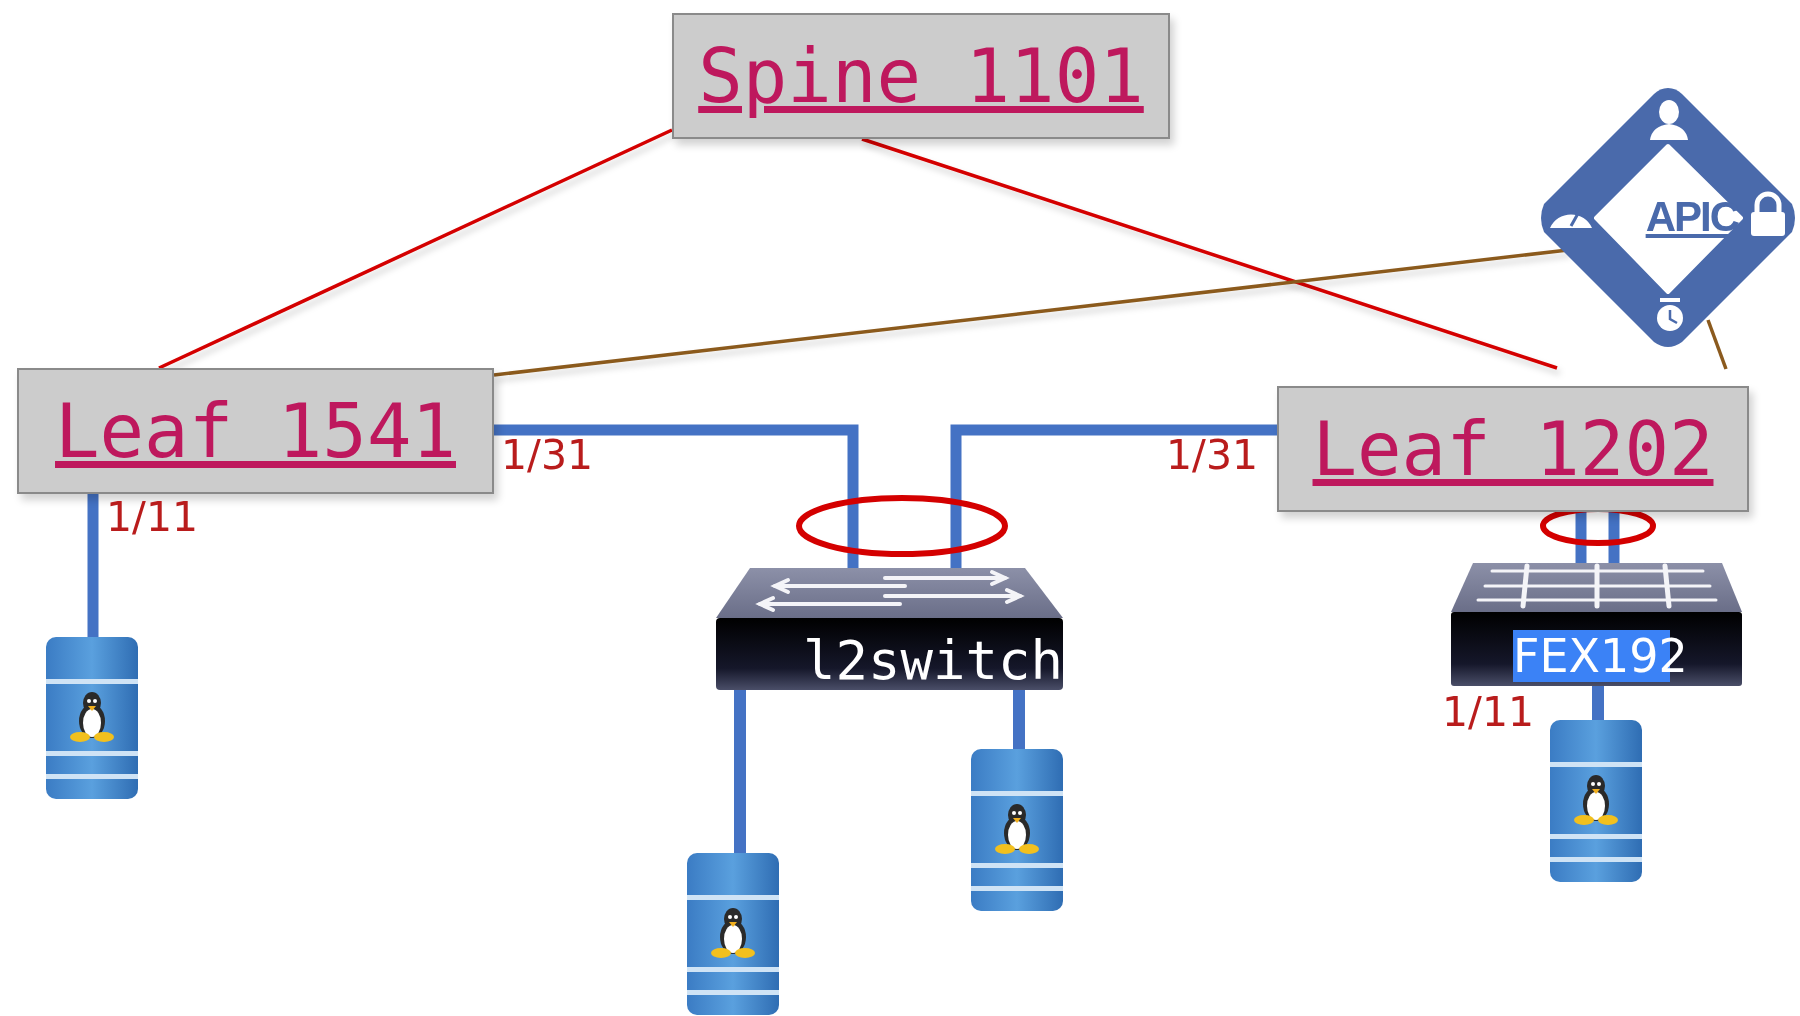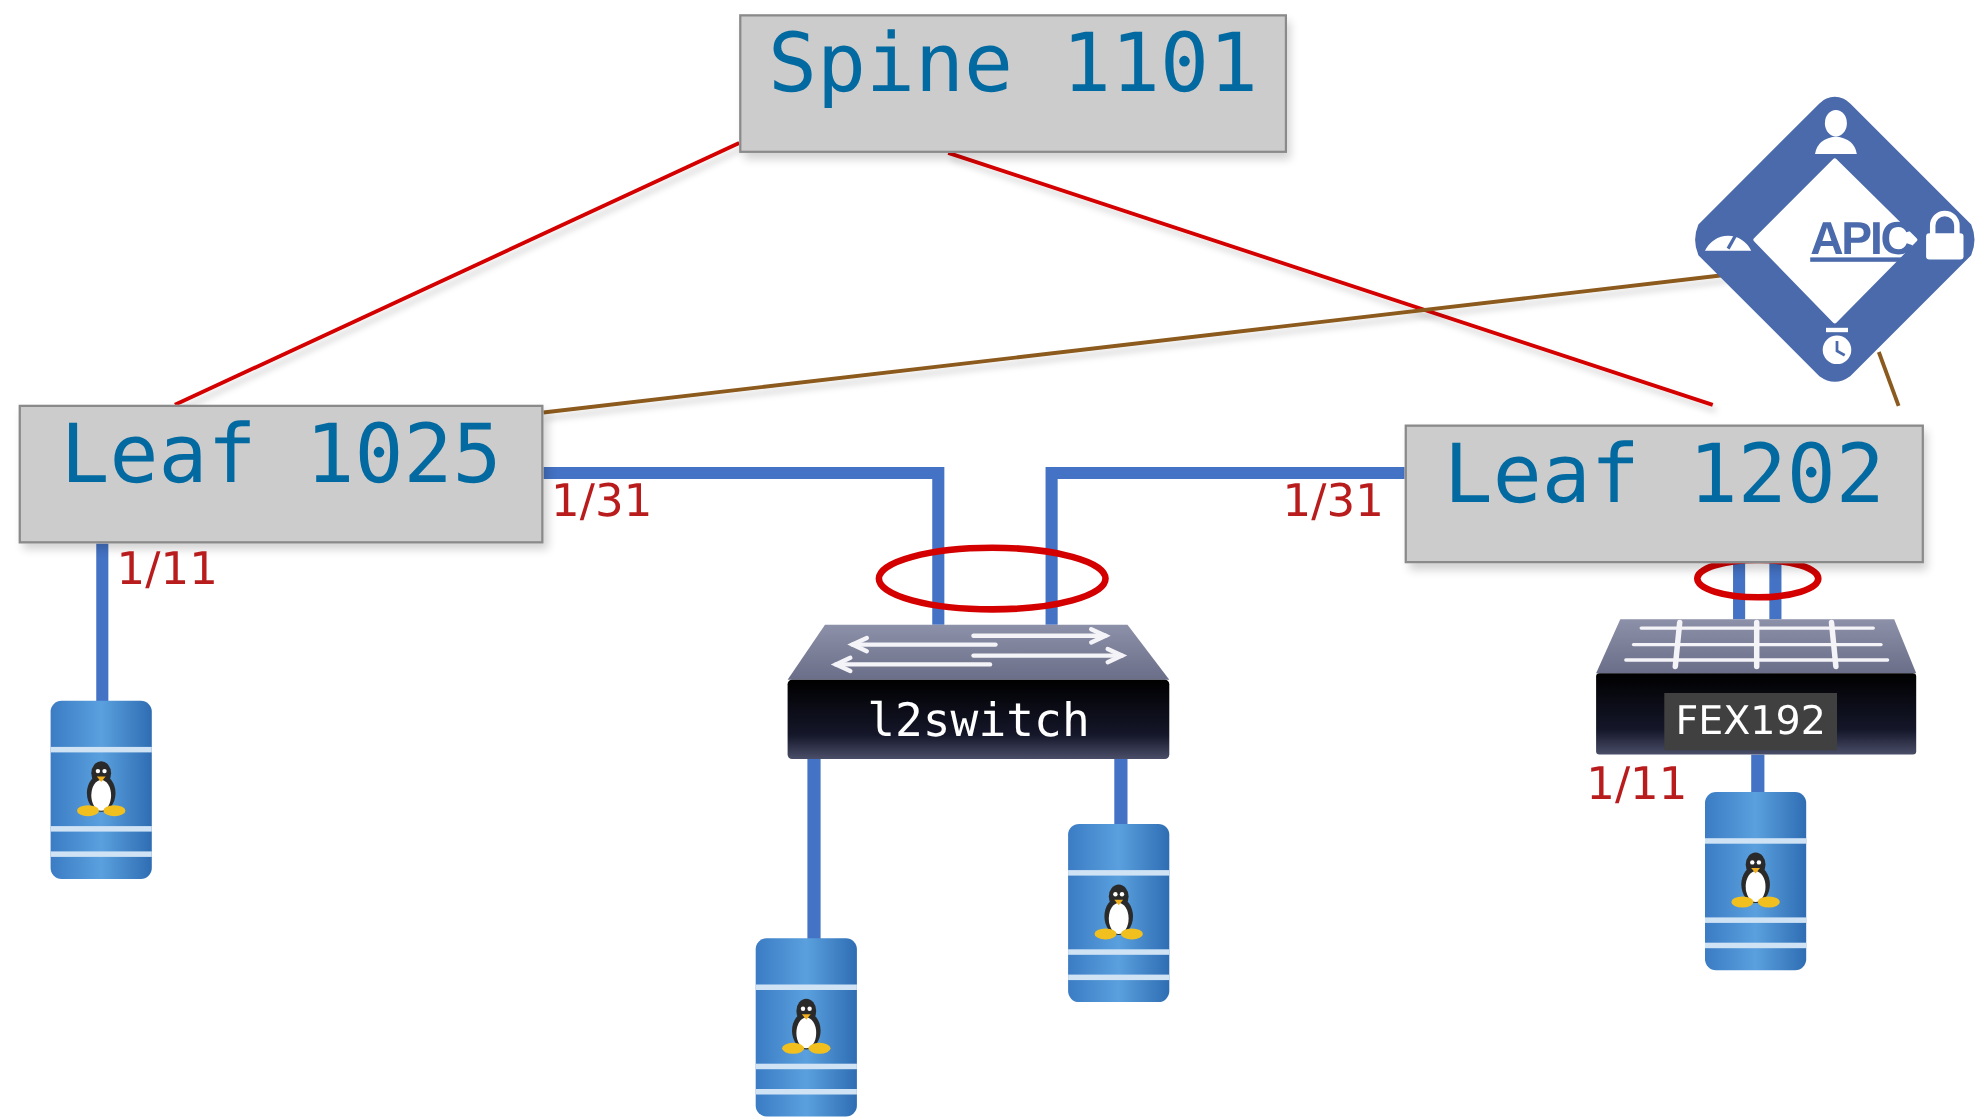--- a/index.html
+++ b/index.html
@@ -1,32 +1,32 @@
 <!DOCTYPE html>
 <html><head>
 <meta charset="utf-8">
 <style>
   html, body { margin:0; padding:0; background:#ffffff; }
   body { width:1800px; height:1016px; position:relative; overflow:hidden; font-family:"DejaVu Sans", sans-serif; }
   #canvas { position:absolute; left:0; top:0; }
   .node-box {
     position:absolute; background:#cccccc; border:2px solid #8a8a8a; box-sizing:border-box;
     box-shadow: 4px 6px 8px rgba(0,0,0,0.18);
-    font-family:"DejaVu Sans Mono", monospace; color:#0369a1;
-    display:flex; justify-content:center; white-space:nowrap;
+    font-family:"DejaVu Sans Mono", monospace; color:#be185d;
+    display:flex; align-items:center; justify-content:center; white-space:nowrap;text-decoration:underline;
   }
   #spine { left:672px; top:13px; width:498px; height:126px; font-size:74px; }
   #leaf1 { left:17px; top:368px; width:477px; height:126px; font-size:74px; }
   #leaf2 { left:1277px; top:386px; width:472px; height:126px; font-size:74px; }
   .port {
     position:absolute; color:#b91c1c; font-family:"DejaVu Sans", sans-serif; font-size:41px; line-height:1; white-space:nowrap;
   }
   .sw-label { position:absolute; color:#ffffff; white-space:nowrap; line-height:1; }
-  #l2-label { left:716px; width:347px; top:634px; text-align:center; font-family:"DejaVu Sans Mono", monospace; font-size:42px; }
-  #fex-label { left:1513px; top:630px; width:157px; height:52px; background:#404040; text-align:center; font-family:"DejaVu Sans", sans-serif; font-size:36px; line-height:52px; }
+  #l2-label { left:716px; width:347px; top:634px; text-align:right; font-family:"DejaVu Sans Mono", monospace; font-size:54px; }
+  #fex-label { left:1513px; top:630px; width:157px; height:52px; background:#3b82f6; text-align:center; font-family:"DejaVu Sans", sans-serif; font-size:46px; line-height:52px; }
   #apic-label { position:absolute; left:1598px; width:140px; top:196px; text-align:right; color:#4a6aab; font-family:"Liberation Sans", sans-serif; font-weight:bold; font-size:42px; letter-spacing:-2px; line-height:1;text-decoration:underline; }
 </style>
 </head>
 <body>
 
 <svg id="canvas" width="1800" height="1016" viewBox="0 0 1800 1016" xmlns="http://www.w3.org/2000/svg">
   <defs>
     <linearGradient id="srvGrad" x1="0" x2="1" y1="0" y2="0">
       <stop offset="0" stop-color="#3b7cc4"></stop>
       <stop offset="0.5" stop-color="#5aa0de"></stop>
@@ -137,21 +137,21 @@
   <use href="#linux-server" x="46" y="637"></use>
   <use href="#linux-server" x="687" y="853"></use>
   <use href="#linux-server" x="971" y="749"></use>
   <use href="#linux-server" x="1550" y="720"></use>
 </svg>
 
 <div id="spine" class="node-box">
   <span>Spine 1101</span>
 </div>
 <div id="leaf1" class="node-box">
-  <span>Leaf 1025</span>
+  <span>Leaf 1541</span>
 </div>
 <div id="leaf2" class="node-box">
   <span>Leaf 1202</span>
 </div>
 
 <div id="l2-label" class="sw-label">l2switch</div>
 <div id="fex-label" class="sw-label">FEX192</div>
 <div id="apic-label">APIC</div>
 
 <div class="port" style="left:106px; top:497px;">1/11</div>

